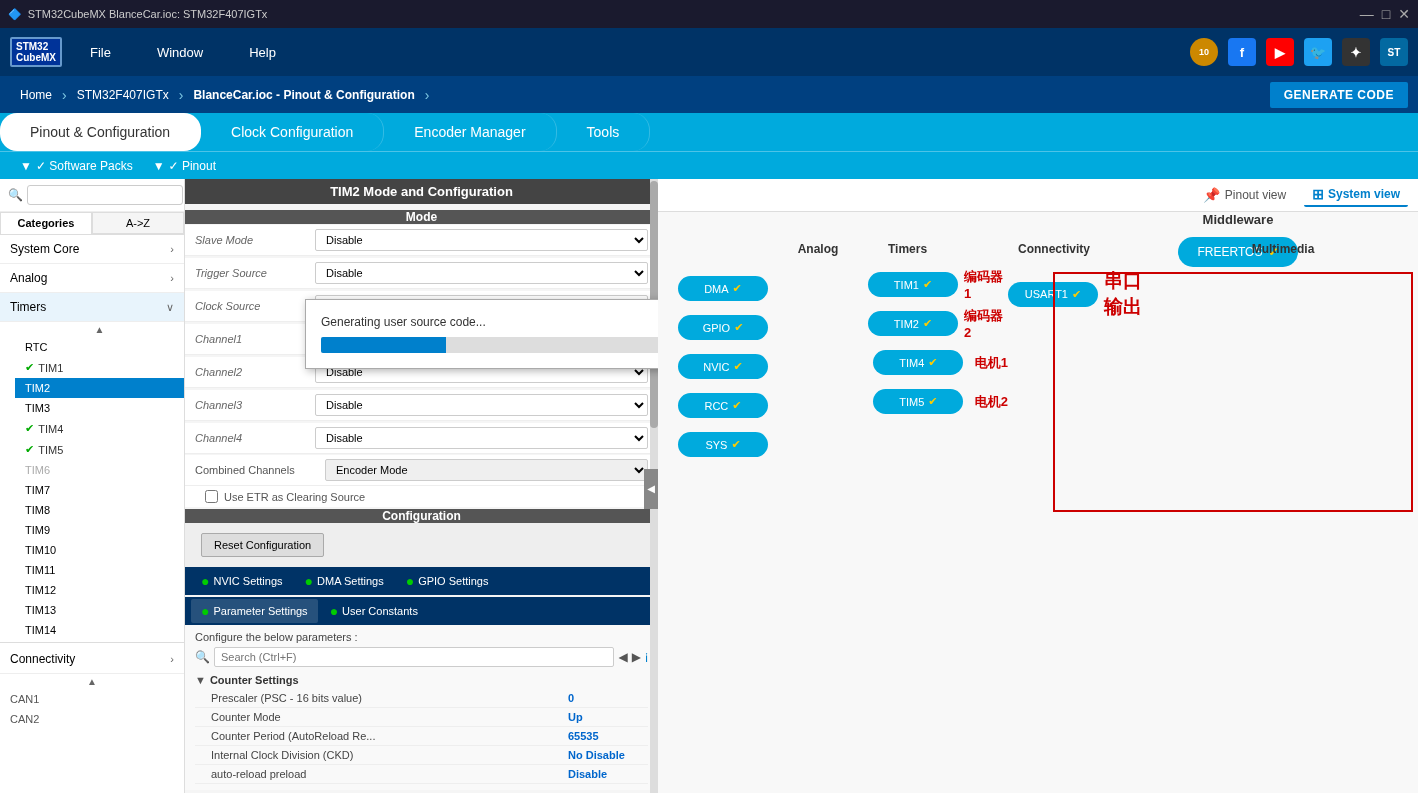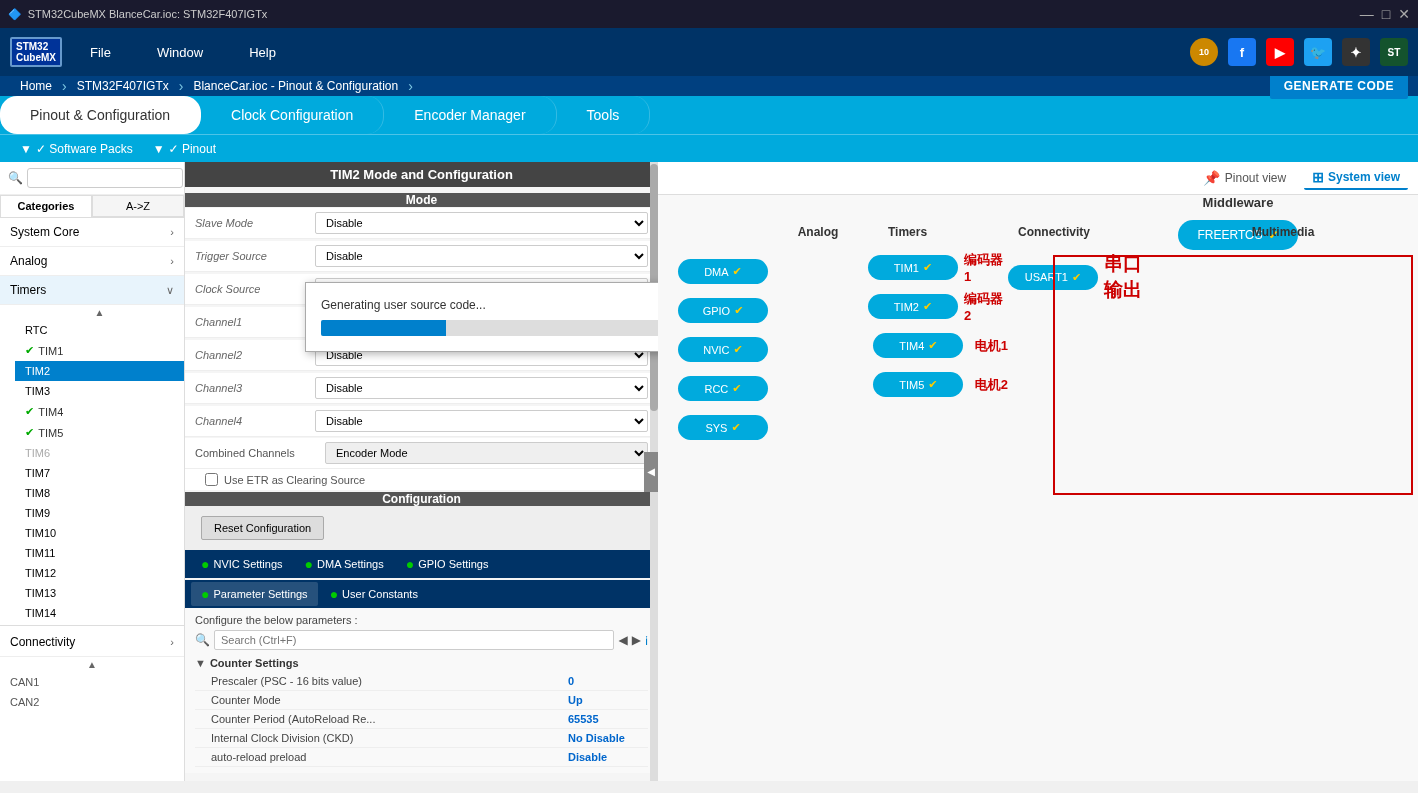--- a/index.html
+++ b/index.html
@@ -48,46 +48,46 @@
       border-radius: 2px;
     }
     .menu-items { display: flex; gap: 30px; flex: 1; }
     .menu-item { color: white; font-size: 13px; cursor: pointer; padding: 4px 8px; }
     .menubar-right { display: flex; align-items: center; gap: 10px; }
     .social-icon { width: 28px; height: 28px; border-radius: 4px; display: inline-flex; align-items: center; justify-content: center; font-weight: bold; font-size: 13px; cursor: pointer; }
     .icon-fb { background: #1877f2; color: white; }
     .icon-yt { background: #ff0000; color: white; }
     .icon-tw { background: #1da1f2; color: white; }
     .icon-net { background: #333; color: white; }
-    .icon-st { background: #14532d; color: white; font-size: 10px; }
+    .icon-st { background: #0369a1; color: white; font-size: 10px; }
     .icon-badge { background: #cc8800; border-radius: 50%; width: 28px; height: 28px; display: flex; align-items: center; justify-content: center; color: white; font-size: 9px; font-weight: bold; }
 
     
     .breadcrumb {
       background: #004080;
-      height: 20px;
+      height: 37px;
       display: flex;
       align-items: center;
       padding: 0 10px;
       gap: 0;
     }
     .breadcrumb-item {
       color: white;
       font-size: 12px;
       padding: 4px 10px;
       cursor: pointer;
       display: flex;
       align-items: center;
       gap: 6px;
     }
     .breadcrumb-arrow {
       color: #7ec8e3;
       font-size: 14px;
     }
-    .breadcrumb-active { font-weight: normal; }
+    .breadcrumb-active { font-weight: bold; }
     .generate-btn {
       margin-left: auto;
       background: #0080cc;
       color: white;
       border: none;
       padding: 6px 14px;
       font-size: 12px;
       font-weight: bold;
       cursor: pointer;
       border-radius: 2px;

